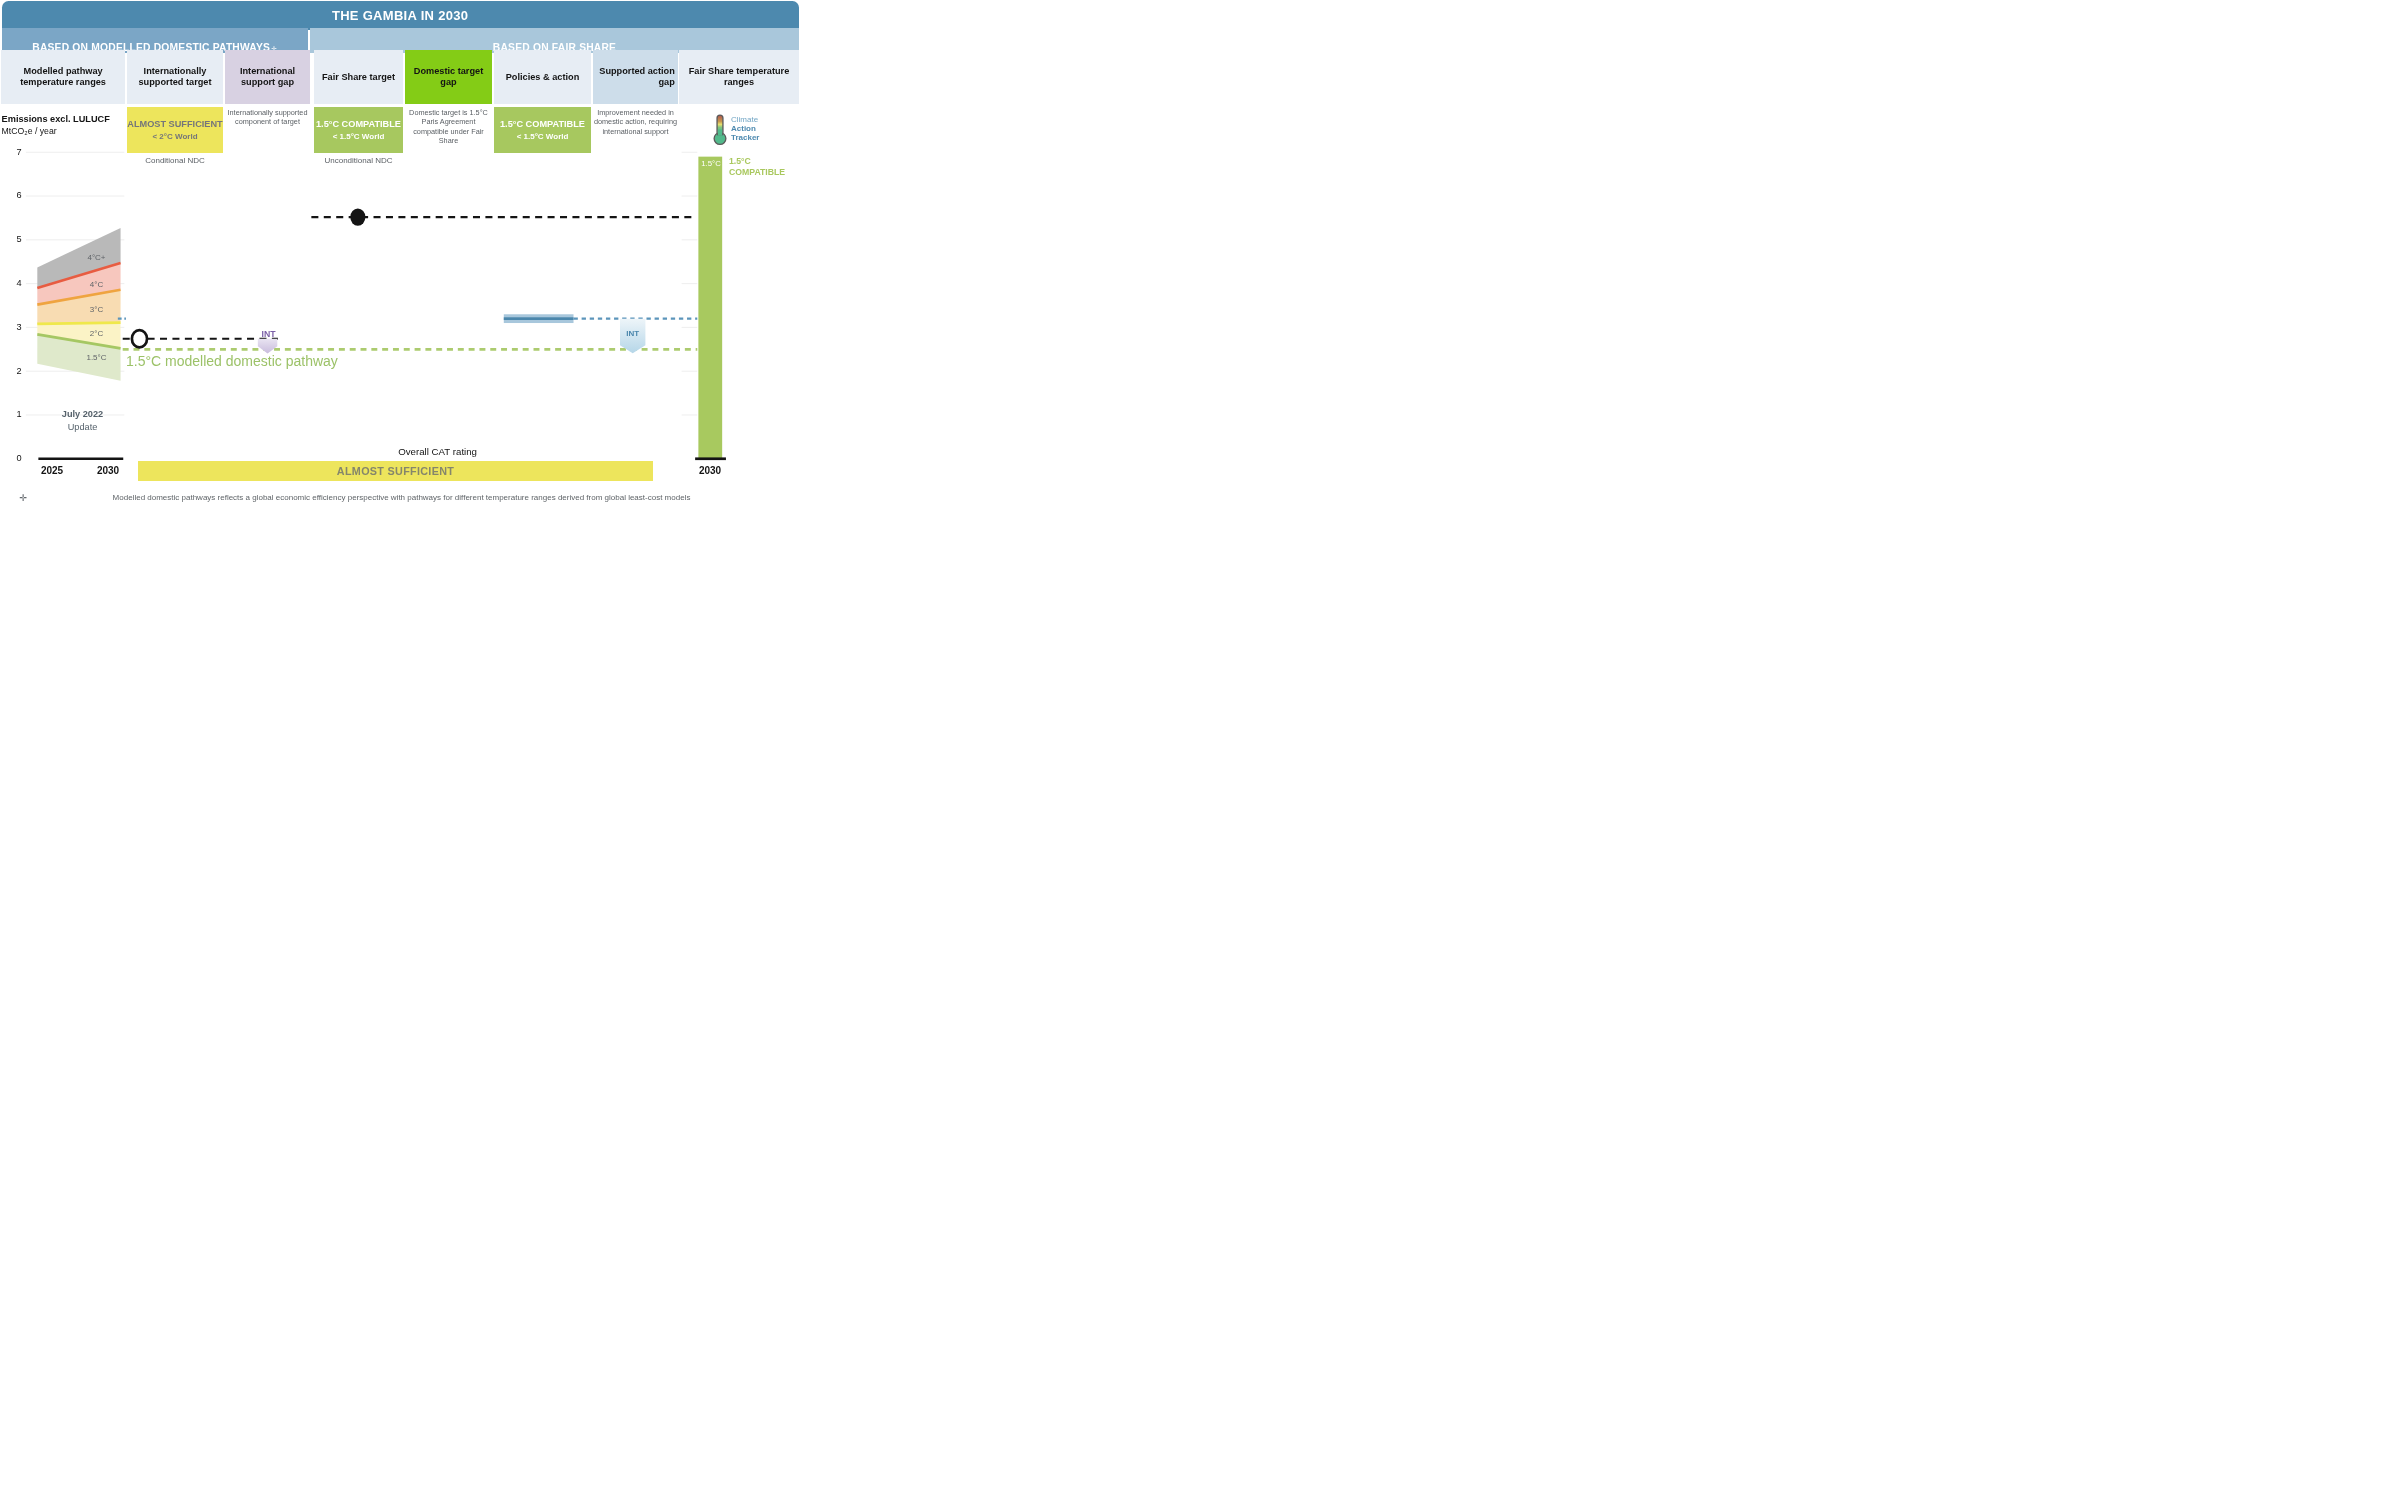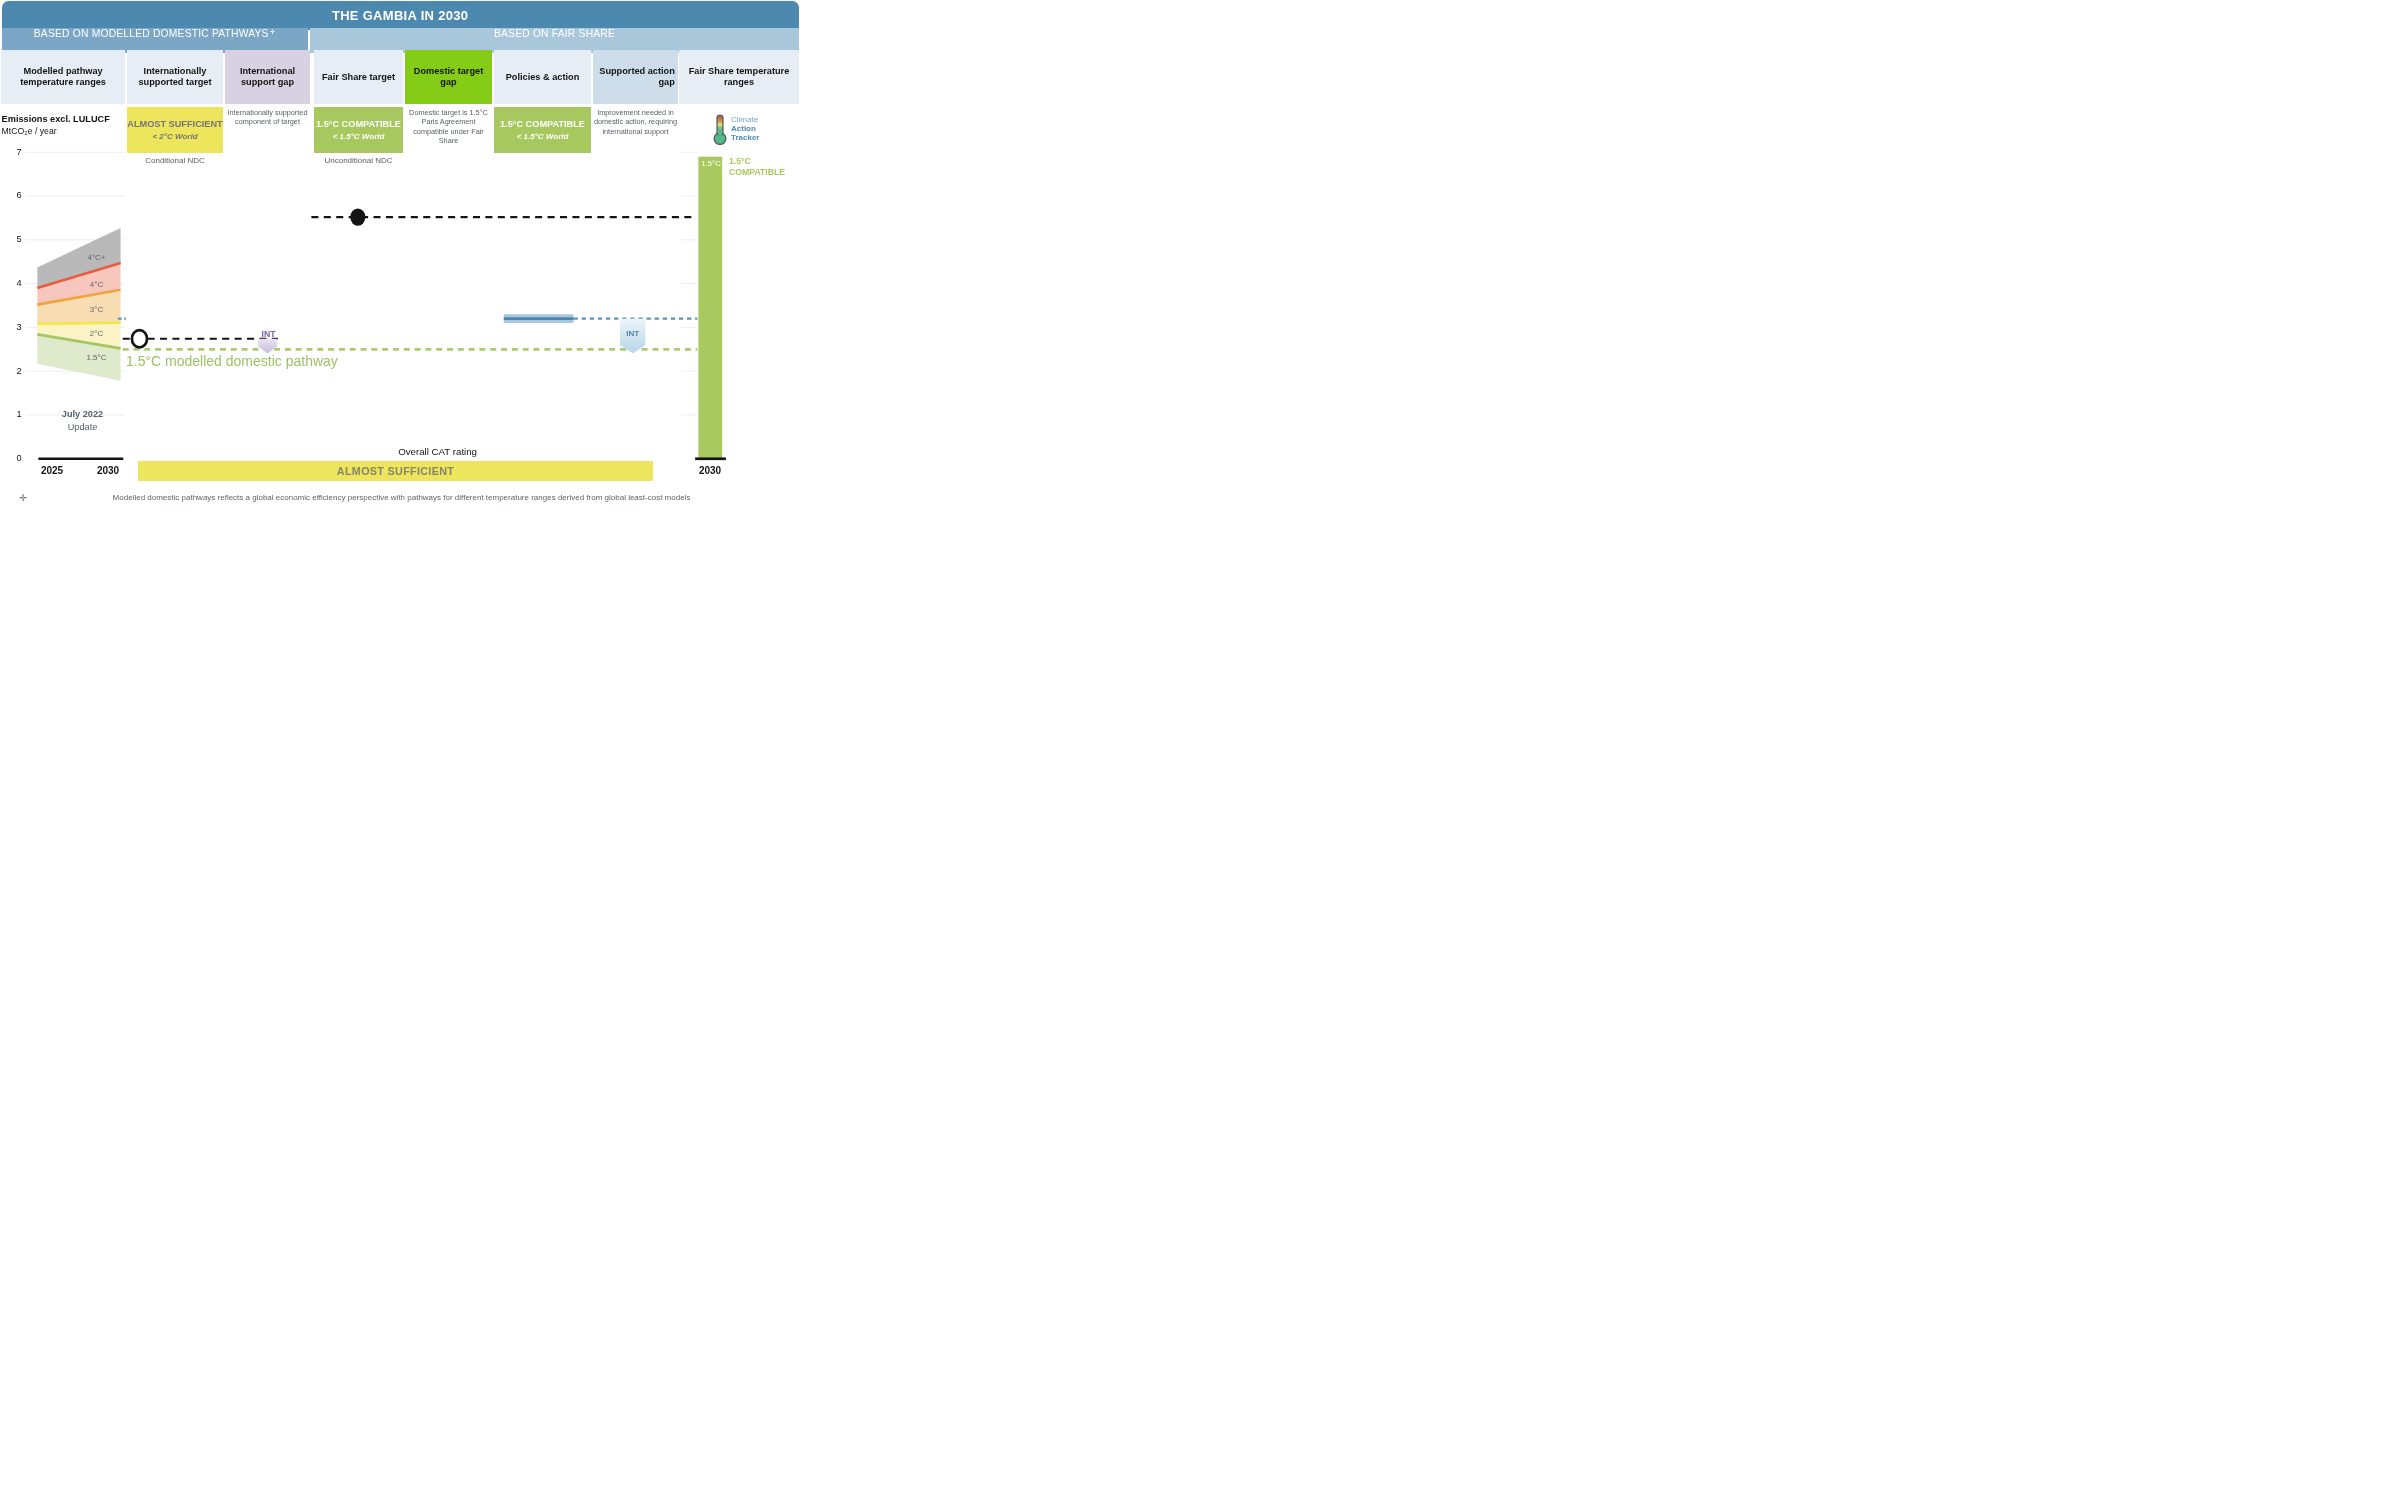--- a/index.html
+++ b/index.html
@@ -1,32 +1,32 @@
 <!DOCTYPE html>
 <html style="font-size:8.7px"><head>
 <meta charset="utf-8">
 <style>
   html,body{margin:0;padding:0;background:#fff;}
   #page{position:relative;width:800px;height:504px;background:#fff;overflow:hidden;
         font-family:"Liberation Sans","DejaVu Sans",sans-serif;}
   .abs{position:absolute;}
   .title-bar{left:1.6px;top:1.1px;width:797px;height:29px;background:#4d89ae;border-radius:6.5px 6.5px 0 0;
              color:#fff;font-weight:bold;font-size:13px;display:flex;align-items:center;justify-content:center;letter-spacing:0.3px;}
-  .secband{top:28px;height:25.4px;color:#fff;font-weight:normal;font-size:10.3px;display:flex;align-items:flex-start;justify-content:center;letter-spacing:0.2px;}
+  .secband{top:28px;height:25.4px;color:#fff;font-weight:bold;font-size:10.3px;display:flex;align-items:flex-end;justify-content:center;letter-spacing:0.2px;}
   .secband.left{left:1.6px;width:306px;background:#7ba6c6;}
   .secband.right{left:310px;width:489px;background:#a9c7db;}
   .secband sup{font-size:6.5px;margin-left:1.1px;}
   .colhead{top:50px;height:54px;background:#e7edf4;color:#141414;font-weight:bold;font-size:9.2px;line-height:1.18;
            display:flex;align-items:center;justify-content:center;text-align:center;padding:0 3.2px;box-sizing:border-box;}
   .colhead.purple-light{background:#d8d1e2;}
   .colhead.purple{background:#84cc16;}
   .colhead.blue-light{background:#cdddea;text-align:right;}
   .rbox{top:107px;height:46px;display:flex;flex-direction:column;align-items:center;justify-content:center;text-align:center;box-sizing:border-box;}
   .rbox .r1{font-weight:bold;font-size:9.2px;line-height:1.12;}
-  .rbox .r2{font-weight:bold;font-style:italic;font-size:8px;margin-top:3.2px;}
+  .rbox .r2{font-weight:bold;font-size:8px;margin-top:3.2px;}
   .rbox.yellow{background:#ede55c;color:#75767a;}
   .rbox.green{background:#a7c85f;color:#fff;}
   .gapnote{top:108px;font-size:7.3px;color:#5a5f64;text-align:center;line-height:1.3;}
   .ndc{top:156px;font-size:8px;color:#5a5f64;text-align:center;}
   .ytick{width:17.3px;text-align:right;font-size:9.2px;color:#141414;}
   .bandlab{font-size:8px;color:#606468;width:43px;text-align:center;}
   .xlab{font-weight:bold;font-size:10px;color:#141414;width:32px;text-align:center;}
   .emis1{font-weight:bold;font-size:9.2px;color:#141414;}
   .emis2{font-size:8.7px;color:#141414;}
   .july1{width:65px;text-align:center;font-weight:bold;font-size:9.2px;color:#55616b;}

